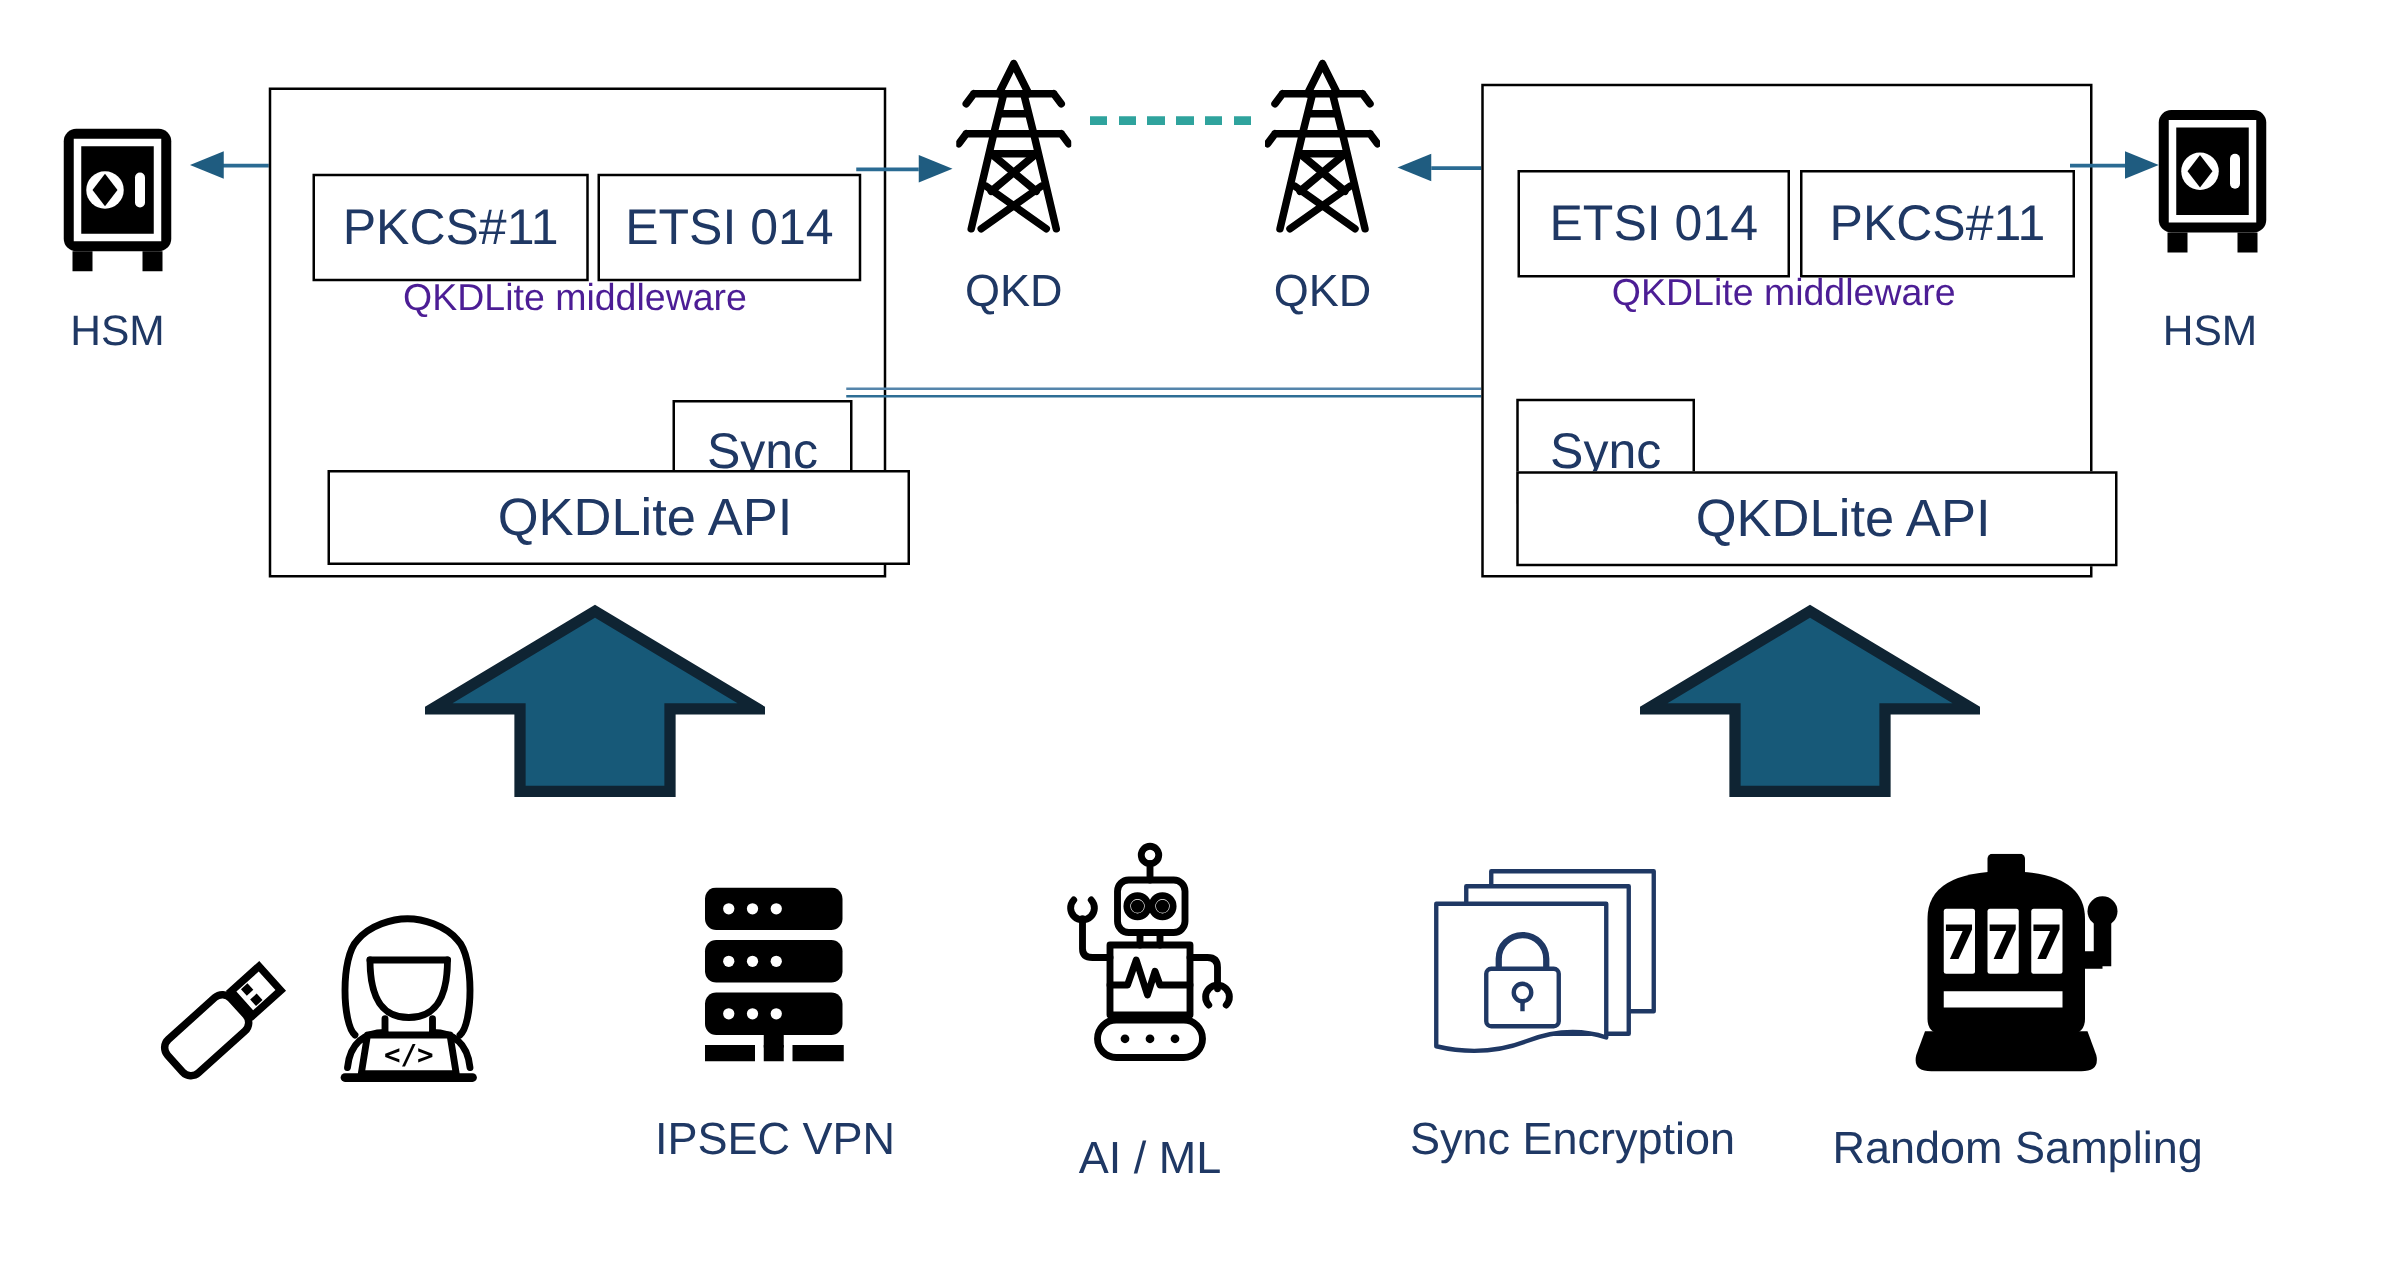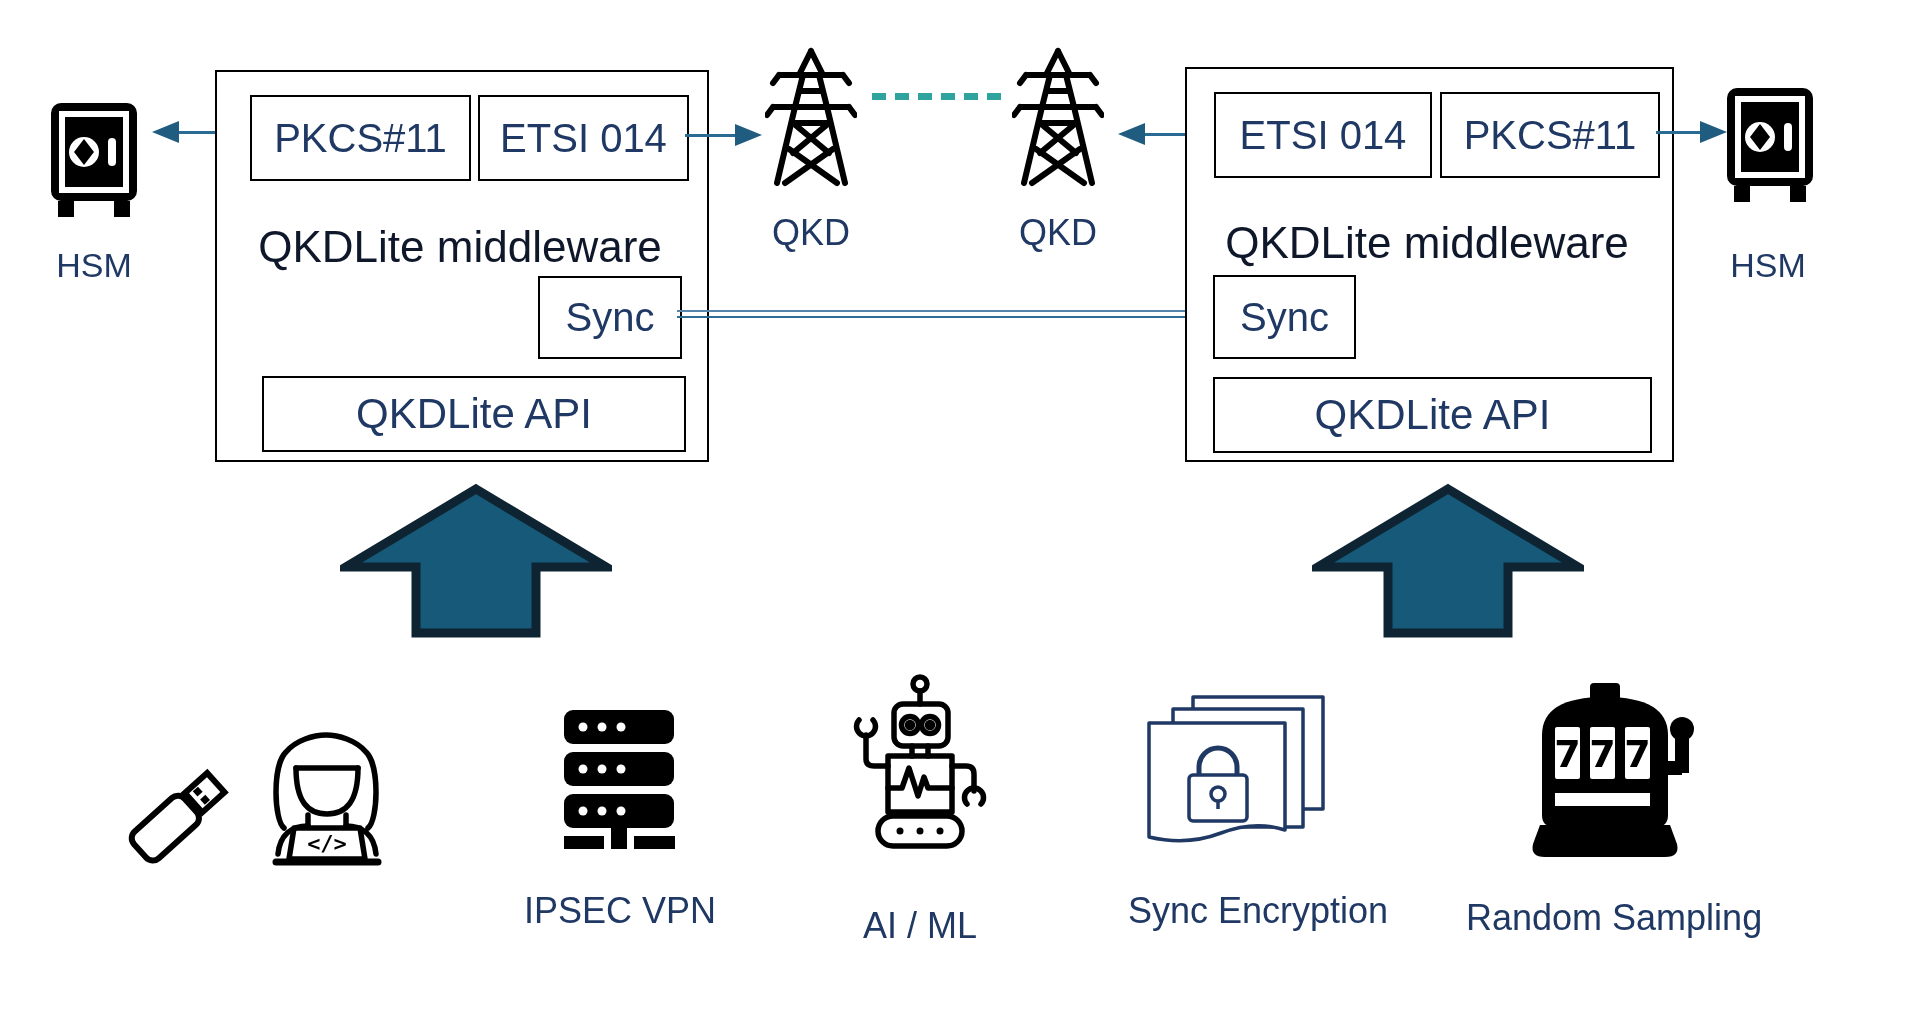--- a/index.html
+++ b/index.html
@@ -7,28 +7,28 @@
     position:relative;width:1909px;height:1011px;background:#ffffff;overflow:hidden;
     font-family:"Liberation Sans","DejaVu Sans",sans-serif;color:#1F3864;
   }
   .abs{position:absolute;}
   .box{
     position:absolute;border:2.5px solid #000;background:#fff;
     display:flex;align-items:center;justify-content:center;
     color:#1F3864;
   }
   .outerbox{position:absolute;border:2.5px solid #000;background:#fff;}
-  .lbl40{font-size:40px;}
-  .lbl42{font-size:42px;}
+  .lbl40{font-size:40px;margin-top:44px;}
+  .lbl42{font-size:42px;padding-left:42px;}
   .caption{
     position:absolute;font-size:36px;color:#1F3864;text-align:center;
     white-space:nowrap;
   }
   .nodelabel{
-    position:absolute;font-size:44px;color:#0f172a;text-align:center;white-space:nowrap;
+    position:absolute;font-size:30px;color:#4c1d95;text-align:center;white-space:nowrap;
   }
   .hline{position:absolute;height:3px;background:#2A6B93;}
   .arrowhead-left{
     position:absolute;width:0;height:0;
     border-top:11px solid transparent;border-bottom:11px solid transparent;
     border-right:27px solid #1F5C80;
   }
   .arrowhead-right{
     position:absolute;width:0;height:0;
     border-top:11px solid transparent;border-bottom:11px solid transparent;

